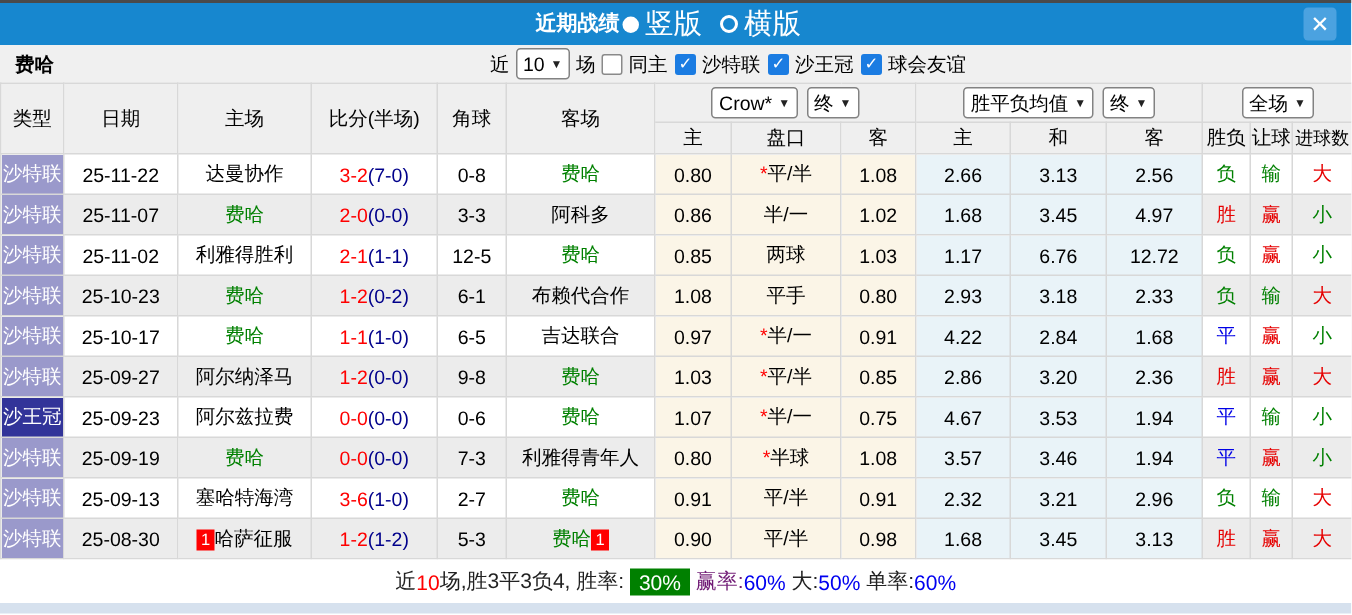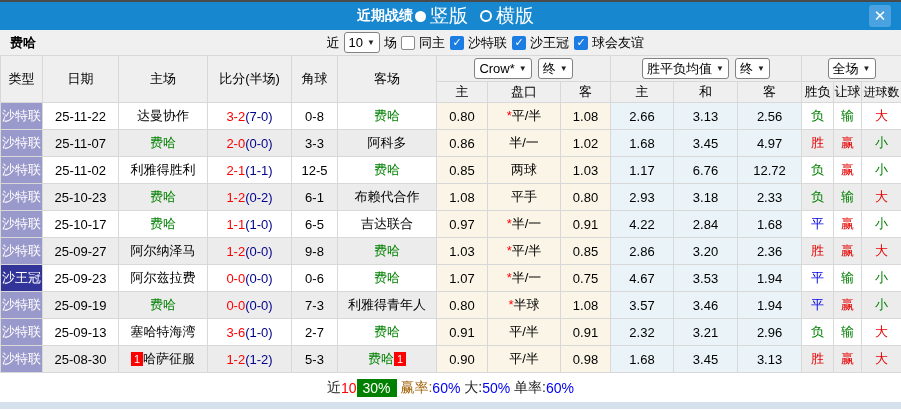--- a/index.html
+++ b/index.html
@@ -323,22 +323,23 @@
           <td style="color:#e60000">胜</td>
           <td style="color:#e60000">赢</td>
           <td style="color:#e60000">大</td>
         </tr>
       </tbody>
   </table>
 
   <div class="footer" id="footer-line">
       <span style="color:#222;">近</span>
       <span style="color:#f00;">10</span>
+      <span style="color:#222;">场,胜3平3负4, 胜率: </span>
       <span style="color:#fff;background:#008000;padding:1px 6px;">30%</span>
-      <span style="color:#a16207;"> 赢率:</span>
+      <span style="color:#701a75;"> 赢率:</span>
       <span style="color:#0000f0;">60%</span>
       <span style="color:#222;"> 大:</span>
       <span style="color:#0000f0;">50%</span>
       <span style="color:#222;"> 单率:</span>
       <span style="color:#0000f0;">60%</span>
     </div>
   <div class="bottomstrip"></div>
 
 </div>
 

